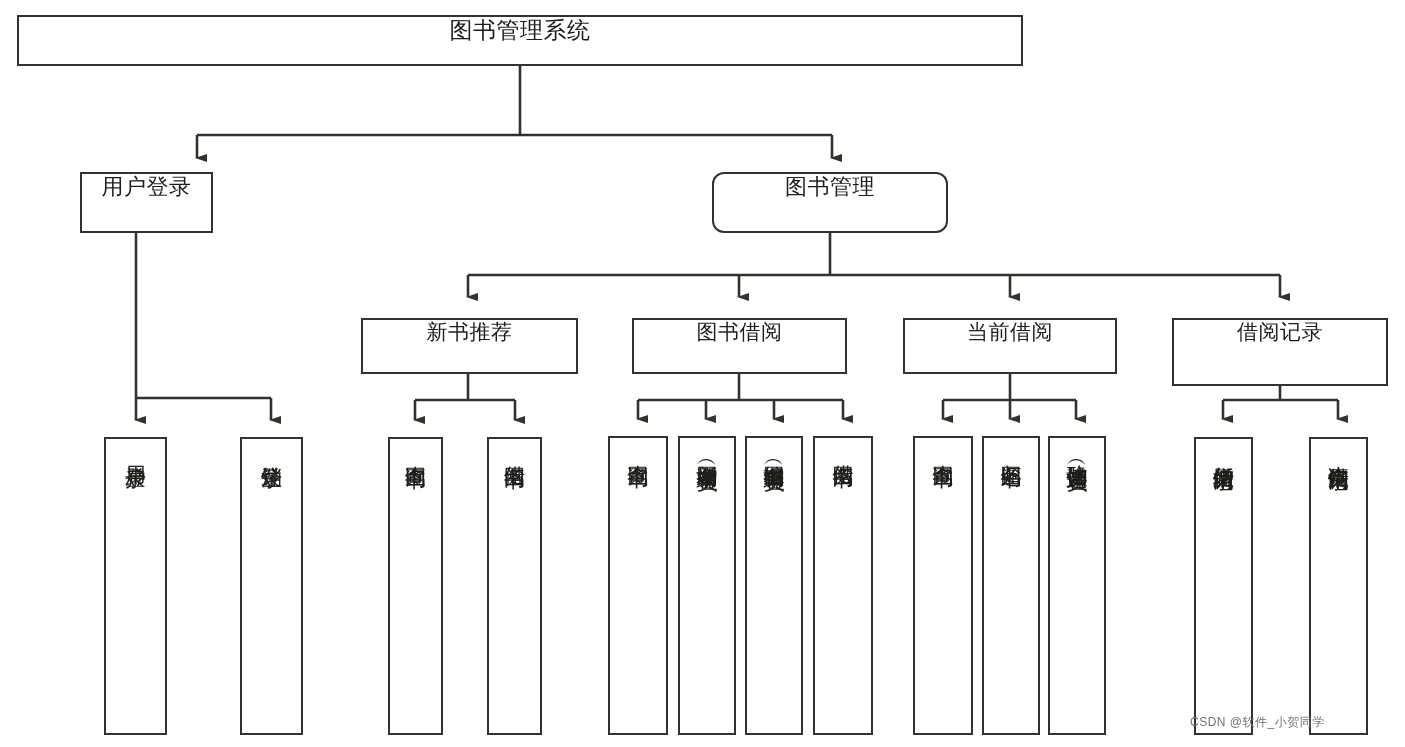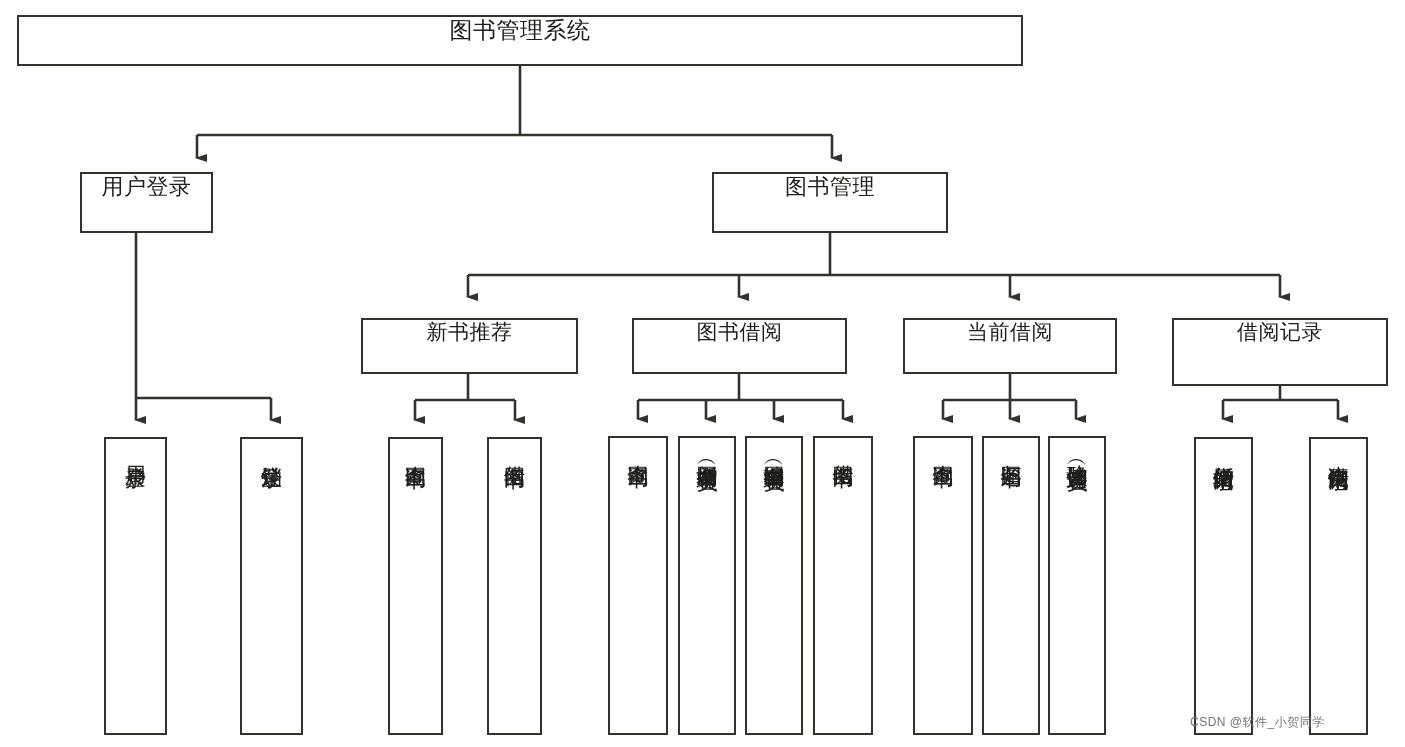--- a/index.html
+++ b/index.html
@@ -124,21 +124,21 @@
     </g>
   </svg>
 
   <div class="node root horiz" style="left:17px; top:15px; width:1006px; height:51px;">
     <span class="label">图书管理系统</span>
   </div>
 
   <div class="node l2 horiz" style="left:80px; top:172px; width:133px; height:61px;">
     <span class="label">用户登录</span>
   </div>
-  <div class="node l2 horiz" style="left:712px; top:172px; width:236px; height:61px;">
+  <div class="node l2 horiz" style="left:712px; top:172px; width:236px; height:61px;border-radius:12px;">
     <span class="label">图书管理</span>
   </div>
 
   <div class="node l3 horiz" style="left:361px; top:318px; width:217px; height:56px;">
     <span class="label">新书推荐</span>
   </div>
   <div class="node l3 horiz" style="left:632px; top:318px; width:215px; height:56px;">
     <span class="label">图书借阅</span>
   </div>
   <div class="node l3 horiz" style="left:903px; top:318px; width:214px; height:56px;">

